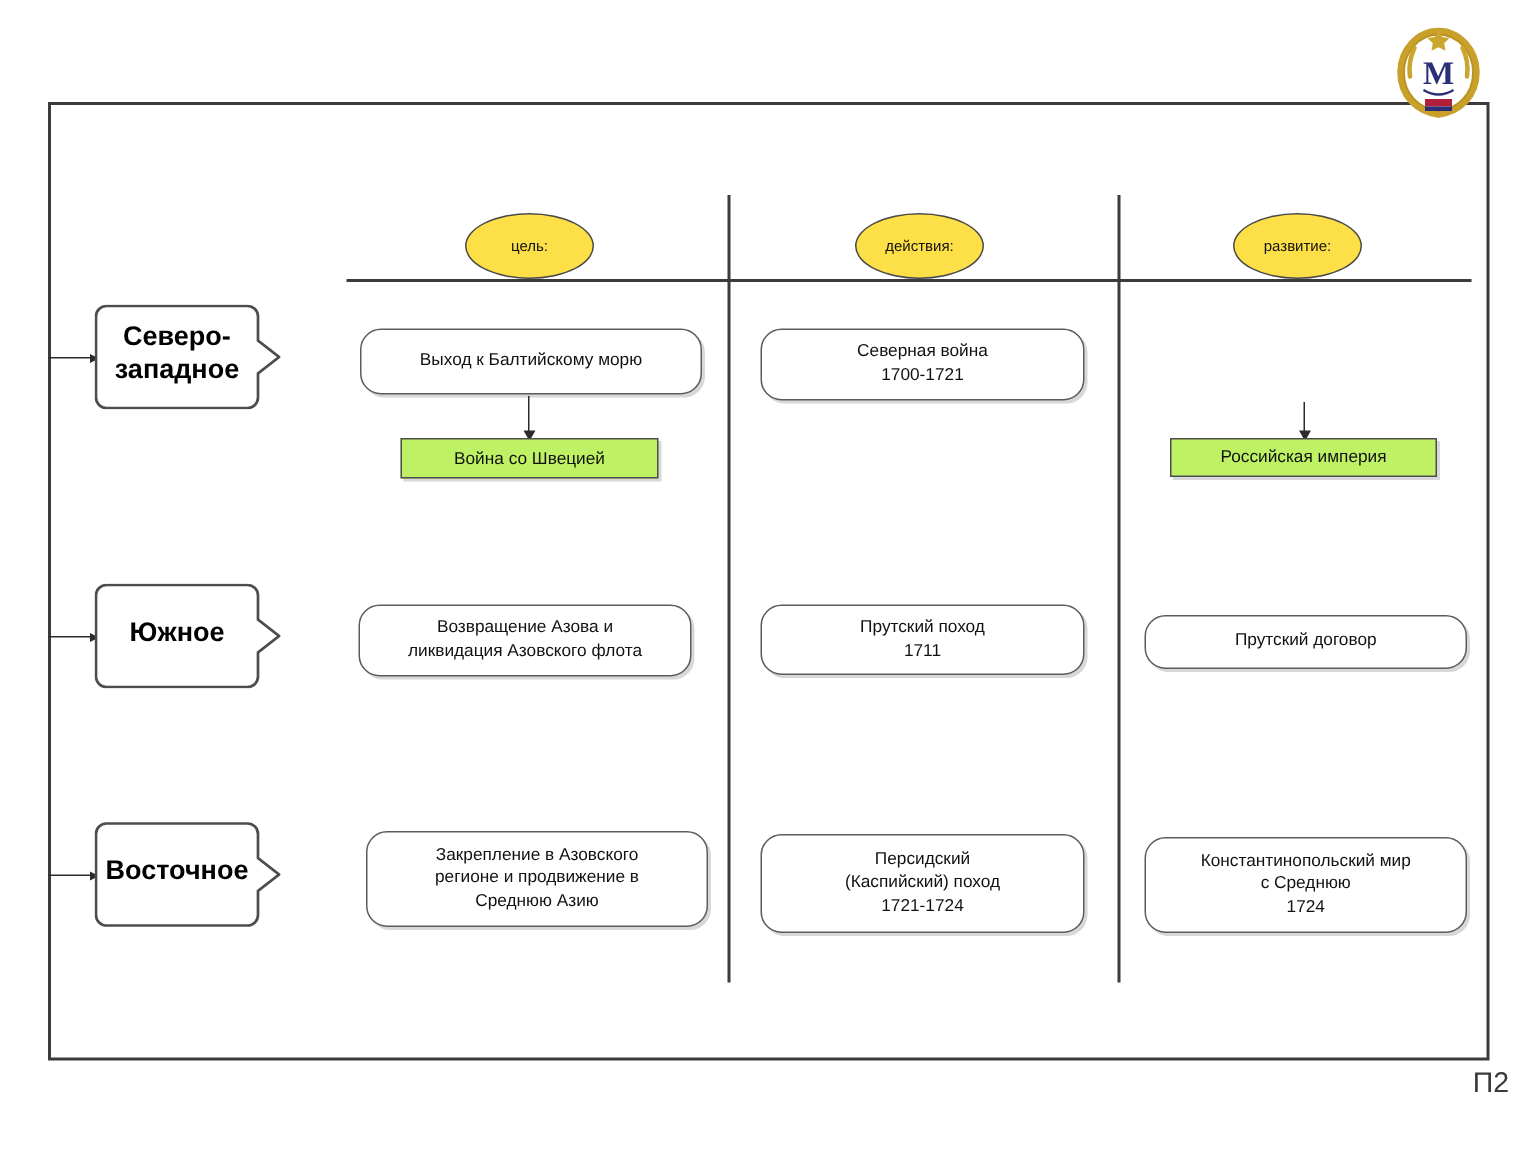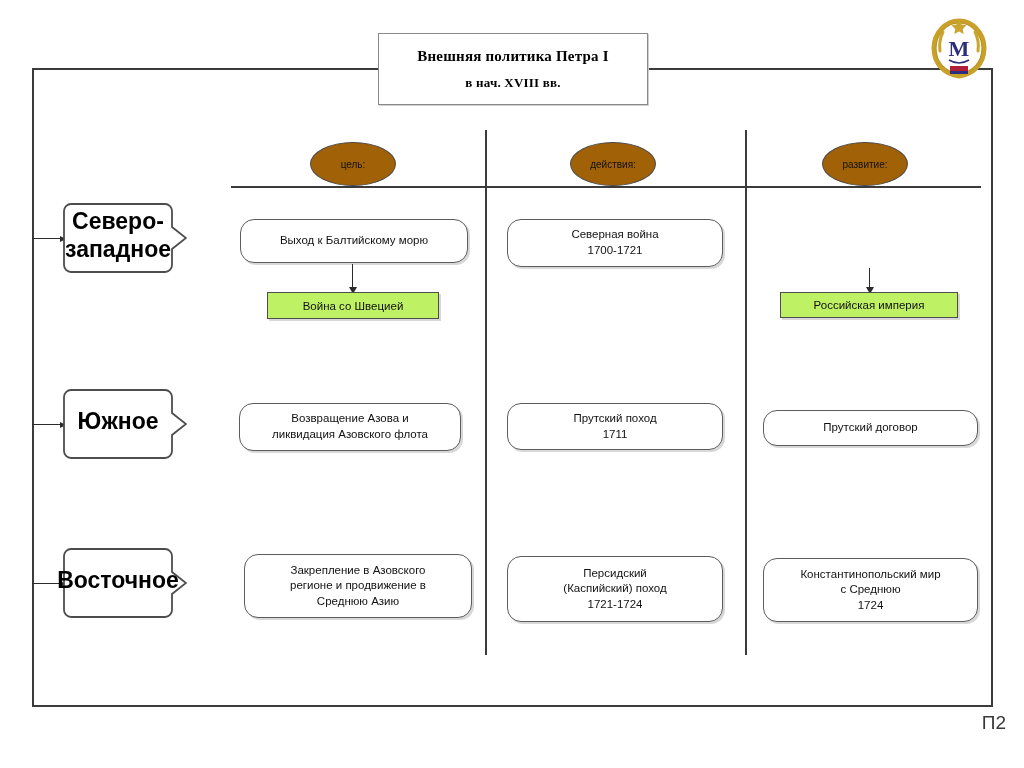--- a/index.html
+++ b/index.html
@@ -72,21 +72,21 @@
     height: 68px;
   }
 
   
   .ellipse {
     position: absolute;
     width: 86px;
     height: 44px;
     border: 1.6px solid #4a4a4a;
     border-radius: 50%;
-    background: #a16207;
+    background: #fde047;
     display: flex;
     align-items: center;
     justify-content: center;
     font-size: 10px;
     color: #111111;
     box-sizing: border-box;
   }
   .ellipse.e1 { left: 310px; top: 142px; }
   .ellipse.e2 { left: 570px; top: 142px; }
   .ellipse.e3 { left: 822px; top: 142px; }
@@ -122,21 +122,21 @@
     position: absolute;
     left: 0;
     top: 0;
     width: 110px;
     height: 66px;
     display: flex;
     align-items: center;
     justify-content: center;
     text-align: center;
     font-weight: bold;
-    font-size: 23px;
+    font-size: 18px;
     color: #000000;
     line-height: 1.2;
     box-sizing: border-box;
     padding: 0 4px;
   }
   .callout.c1 { left: 63px; top: 203px; }
   .callout.c2 { left: 63px; top: 389px; }
   .callout.c3 { left: 63px; top: 548px; }
 
   
@@ -221,24 +221,20 @@
     font-family: "Liberation Sans", sans-serif;
   }
 </style>
 </head>
 <body>
 
 <div id="slide">
 
   <div class="frame"></div>
 
-  <div class="title-box">
-    <div class="title-line1">Внешняя политика Петра I</div>
-    <div class="title-line2">в нач. XVIII вв.</div>
-  </div>
 
   <div class="emblem">
     <svg width="68" height="68" viewBox="0 0 68 68" aria-hidden="true">
       <g>
         <path d="M34 7 C20 7 9 20 9 34 C9 50 20 60 34 62 C48 60 59 50 59 34 C59 20 48 7 34 7 Z" fill="none" stroke="#c8a02a" stroke-width="5"></path>
         <path d="M34 9 C21 9 11 21 11 34 C11 49 21 58 34 60 C47 58 57 49 57 34 C57 21 47 9 34 9 Z" fill="#ffffff" stroke="#b8931f" stroke-width="1.2"></path>
         <path d="M18 18 C15 24 14 30 15 37 M50 18 C53 24 54 30 53 37" fill="none" stroke="#caa62f" stroke-width="3" stroke-linecap="round"></path>
         <path d="M34 6 l2.4 4.6 5 .7 -3.6 3.6 .9 5 -4.7-2.4 -4.7 2.4 .9-5 -3.6-3.6 5-.7 Z" fill="#caa62f"></path>
         <text x="34" y="42" text-anchor="middle" font-family="'Liberation Serif',serif" font-size="22" font-weight="bold" fill="#2b2f7a">М</text>
         <path d="M24 46 q10 6 20 0" fill="none" stroke="#2b2f7a" stroke-width="1.6"></path>

